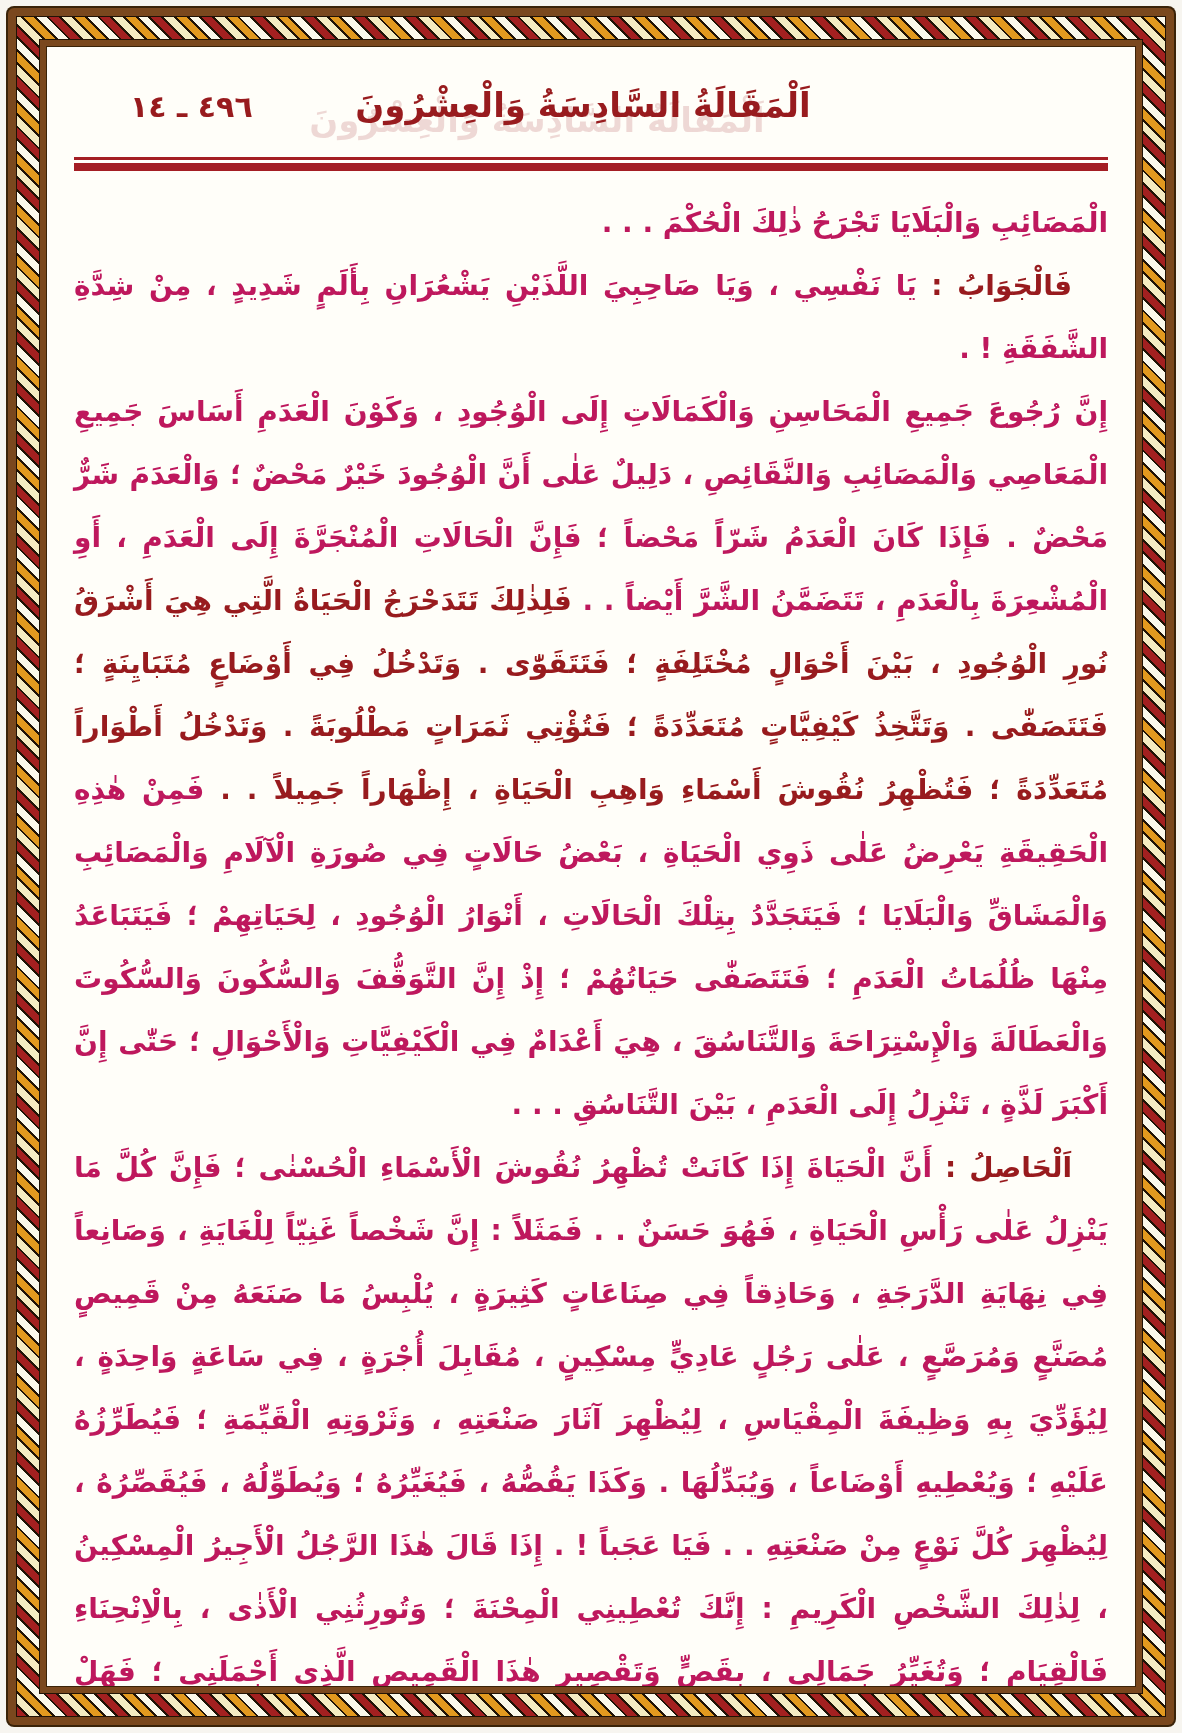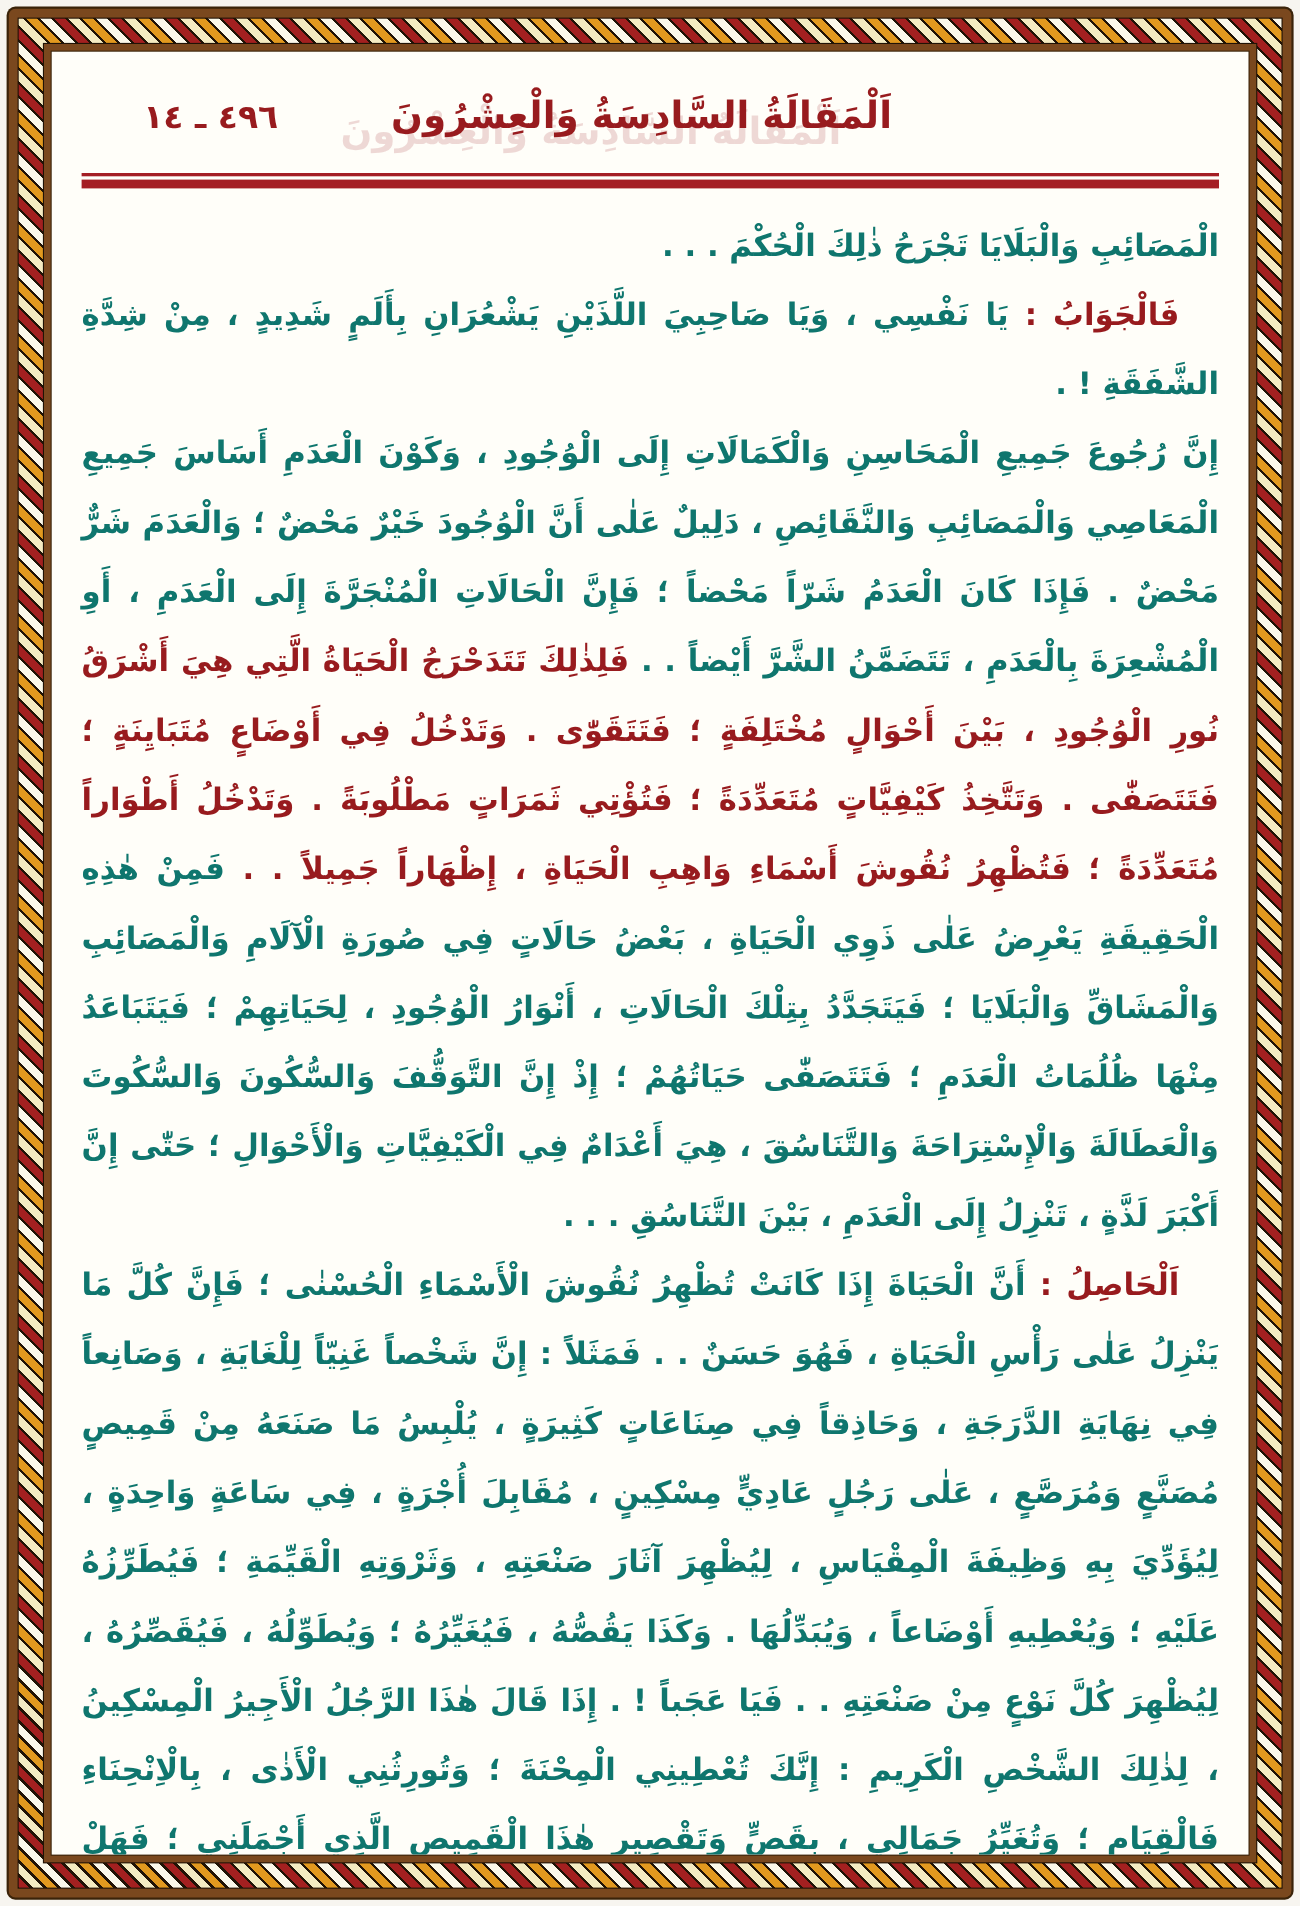--- a/index.html
+++ b/index.html
@@ -60,21 +60,21 @@
     margin-top: 20px;
     font-size: 28px;
     font-weight: bold;
     line-height: 63px;
     color: #161413;
     text-align: justify;
   }
   .body-text p { margin: 0; }
   .body-text p.indented { text-indent: 36px; }
   .t-red   { color: var(--accent-red, #981b1e); }
-  .t-black { color: #0f766e; }
+  .t-black { color: #be185d; }
 </style>
 </head>
 <body>
 
 <div class="screen">
 
   <div class="f-outline"></div>
   <div class="f-brown-o"></div>
   <div class="f-black-o"></div>
   <div class="f-chain"></div>

